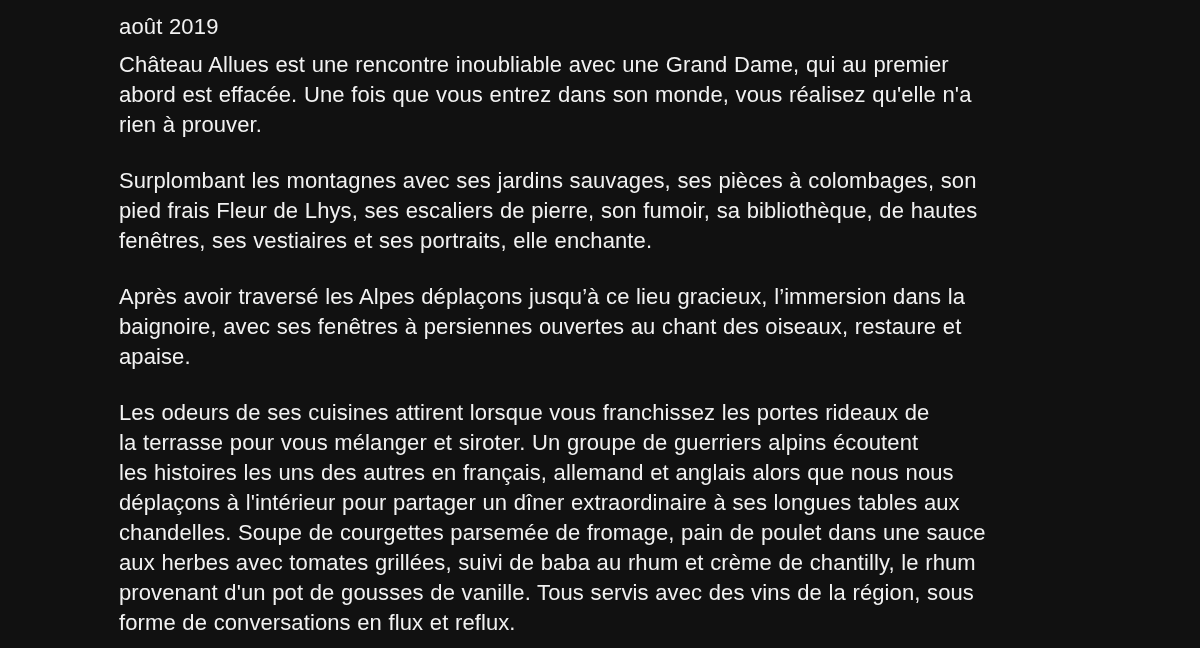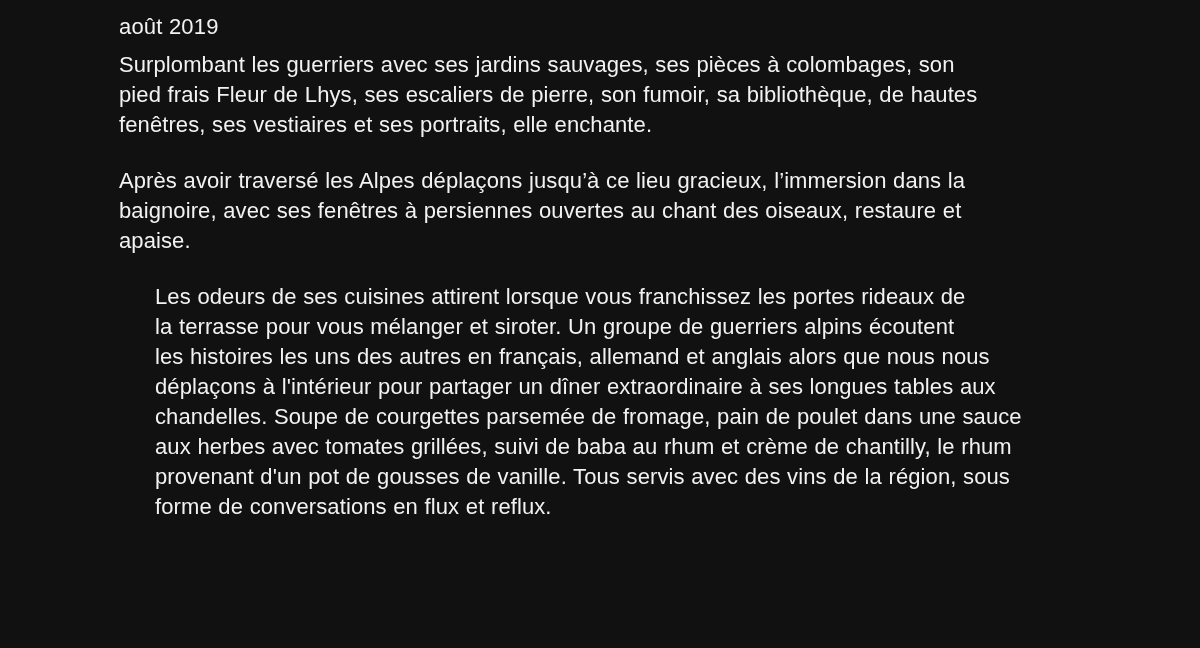--- a/index.html
+++ b/index.html
@@ -39,30 +39,32 @@
     color: #f2f2f2;
     font-size: 22px;
     line-height: 30px;
     letter-spacing: 0.1px;
     margin: 0 0 26px 0;
     white-space: pre-wrap;
     word-spacing: 0.4px;
   }
   .para:last-child {
     margin-bottom: 0;
-    margin-left: 36px;
   }
 </style>
 </head>
 <body>
 
 <div class="page">
   <div class="content">
     <p class="date-line">août 2019</p>
-    <p class="para">Surplombant les guerriers avec ses jardins sauvages, ses pièces à colombages, son
+    <p class="para">Château Allues est une rencontre inoubliable avec une Grand Dame, qui au premier
+abord est effacée. Une fois que vous entrez dans son monde, vous réalisez qu'elle n'a
+rien à prouver.</p>
+    <p class="para">Surplombant les montagnes avec ses jardins sauvages, ses pièces à colombages, son
 pied frais Fleur de Lhys, ses escaliers de pierre, son fumoir, sa bibliothèque, de hautes
 fenêtres, ses vestiaires et ses portraits, elle enchante.</p>
     <p class="para">Après avoir traversé les Alpes déplaçons jusqu’à ce lieu gracieux, l’immersion dans la
 baignoire, avec ses fenêtres à persiennes ouvertes au chant des oiseaux, restaure et
 apaise.</p>
     <p class="para">Les odeurs de ses cuisines attirent lorsque vous franchissez les portes rideaux de
 la terrasse pour vous mélanger et siroter. Un groupe de guerriers alpins écoutent
 les histoires les uns des autres en français, allemand et anglais alors que nous nous
 déplaçons à l'intérieur pour partager un dîner extraordinaire à ses longues tables aux
 chandelles. Soupe de courgettes parsemée de fromage, pain de poulet dans une sauce

